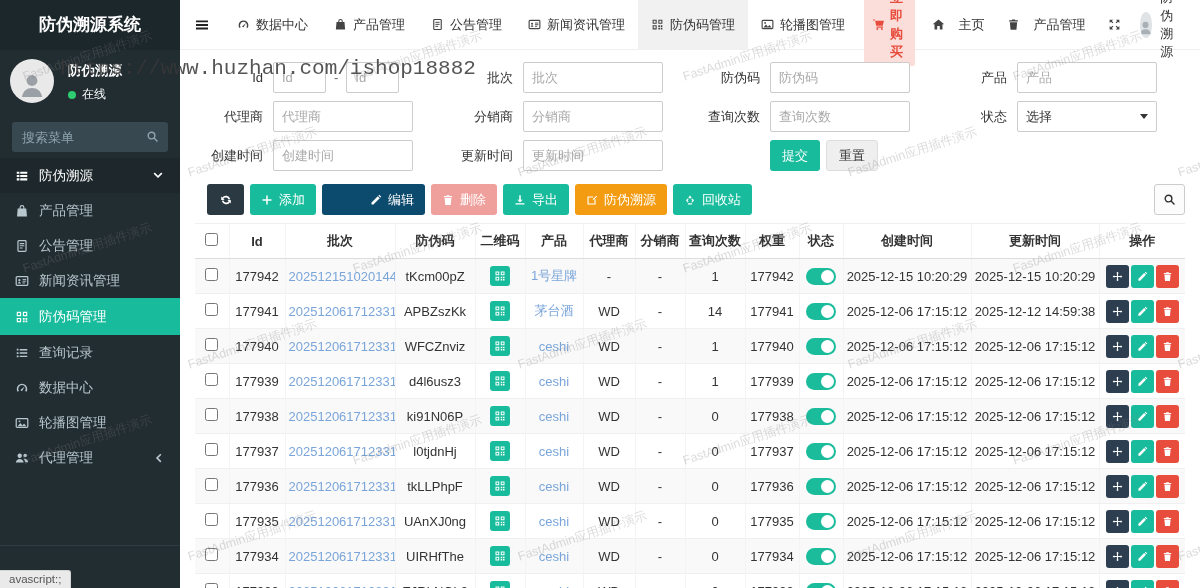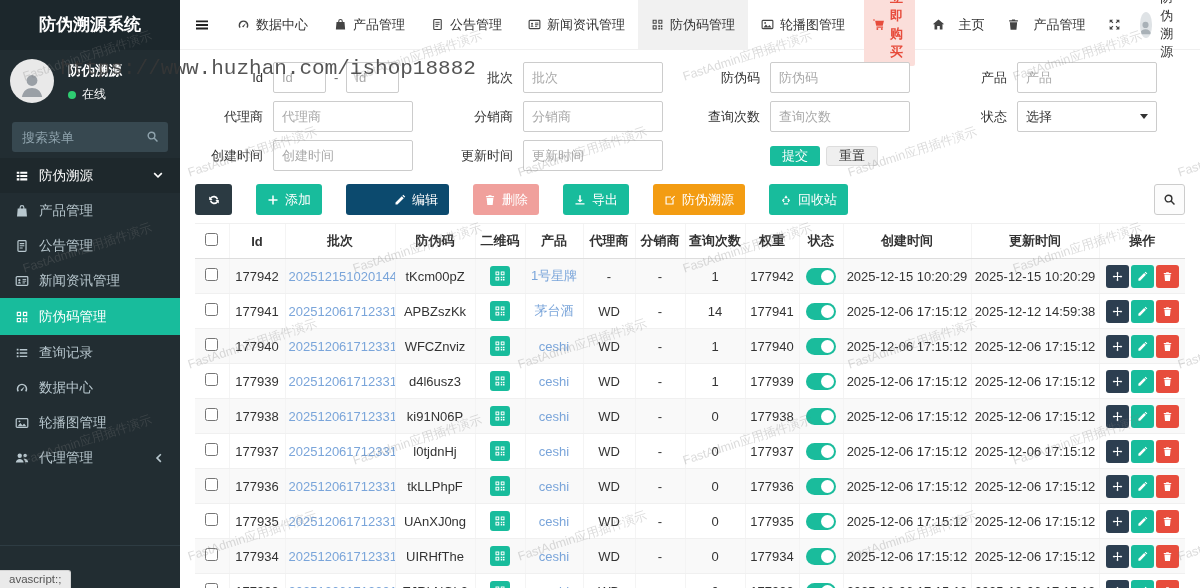--- a/index.html
+++ b/index.html
@@ -54,26 +54,26 @@
   .filterform { padding:12px 15px 2px; }
   .frow { display:grid; grid-template-columns:250px 247px 247px 246px; margin-bottom:8px; }
   .fcell { display:flex; align-items:center; }
   .flabel { flex:none; width:78px; text-align:right; padding-right:10px; font-size:13px; color:#333; }
   .fin { height:31px; border:1px solid #ccc; border-radius:2px; padding:0 8px; font-size:13px; color:#333; outline:none; width:140px; background:#fff; font-family:inherit; }
   .fin::placeholder { color:#a9a9a9; }
   .fin.small { width:53px; }
   .fsep { margin:0 8px; color:#666; }
   .fselect { width:140px; height:31px; border:1px solid #ccc; border-radius:2px; padding:0 8px; display:flex; align-items:center; justify-content:space-between; cursor:pointer; color:#333; background:#fff; }
   .caret { width:0; height:0; border-left:4px solid transparent; border-right:4px solid transparent; border-top:5px solid #333; }
-  .fbtn { height:20px; border:none; border-radius:3px; font-size:13px; padding:0 12px; cursor:pointer; font-family:Liberation Mono, monospace; }
+  .fbtn { height:31px; border:none; border-radius:3px; font-size:13px; padding:0 12px; cursor:pointer; font-family:Liberation Mono, monospace; }
   .fbtn.submit { background:#18bc9c; color:#fff; }
   .fbtn.reset { background:#efefef; color:#333; border:1px solid #ddd; margin-left:6px; }
 
   
-  .toolbar { padding:3px 15px 8px; display:flex; align-items:center; gap:24px; }
+  .toolbar { padding:3px 15px 8px; display:flex; align-items:center; gap:6px;margin-left:12px; }
   .tbtn { height:31px; border:none; border-radius:3px; color:#fff; font-size:13px; display:inline-flex; align-items:center; gap:6px; padding:0 11px; cursor:pointer; font-family:inherit; }
   .tbtn .ic { width:12px; height:12px; }
   .tbtn.dark { background:#2b3a42; width:37px; justify-content:center; padding:0; }
   .tbtn.success { background:#18bc9c; }
   .tbtn.success-disabled { background:#0c4a6e;padding-left:48px; }
   .tbtn.danger-disabled { background:#f0a09c; }
   .tbtn.warning { background:#f39c12; }
   .search-toggle { margin-left:auto; width:31px; height:31px; background:#fcfcfc; border:1px solid #ccc; border-radius:3px; color:#333; display:inline-flex; align-items:center; justify-content:center; cursor:pointer; }
   .search-toggle .ic { width:13px; height:13px; }
 

